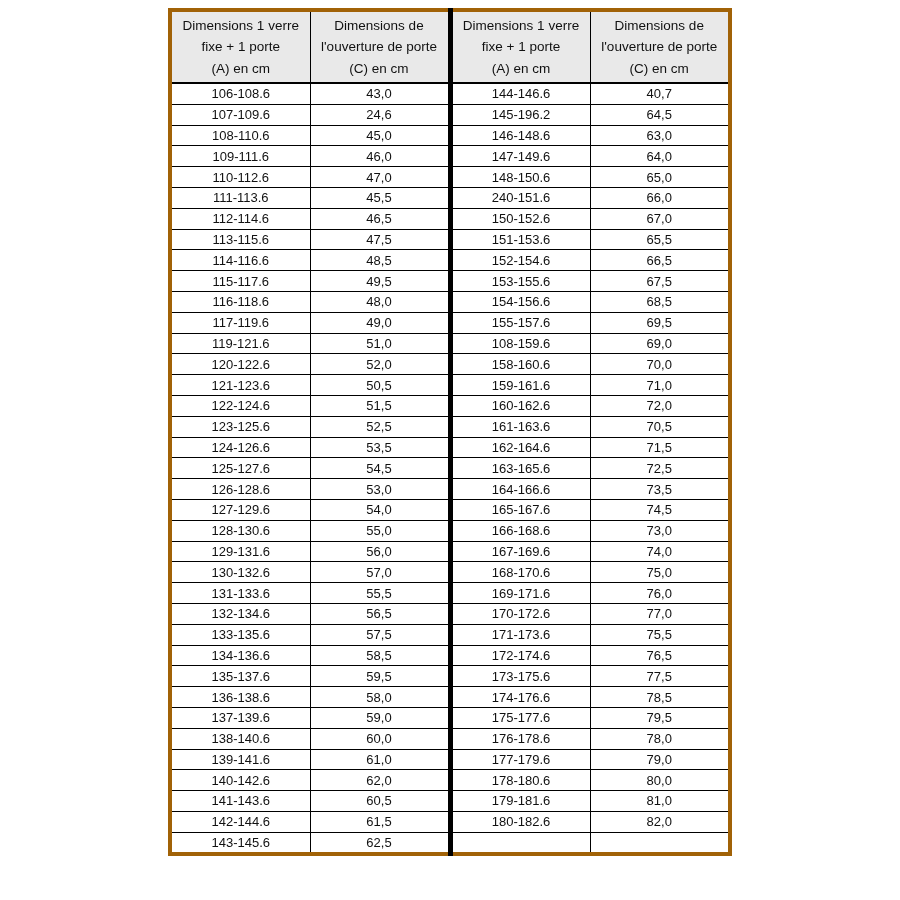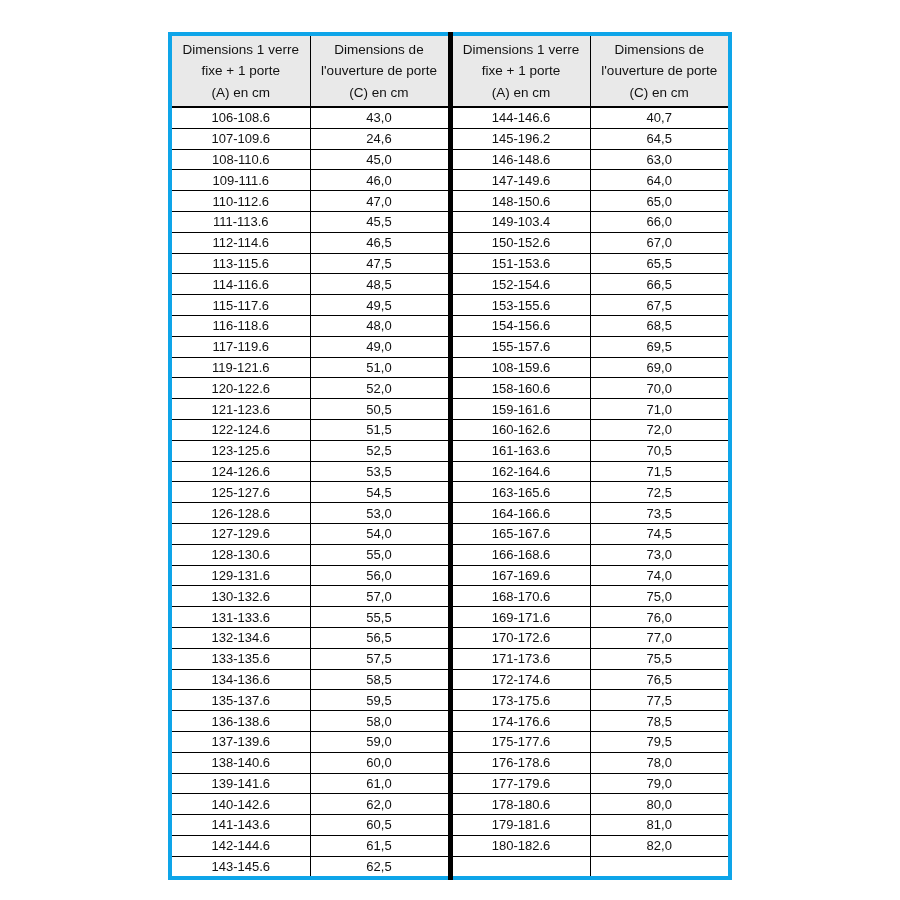--- a/index.html
+++ b/index.html
@@ -13,22 +13,22 @@
     position: relative;
     width: 900px;
     height: 900px;
     background: #ffffff;
     overflow: hidden;
   }
   table.dim-table {
     border-collapse: collapse;
     table-layout: fixed;
     width: 560px;
-    margin: 32px auto 0 auto;
-    border: 4px solid #0ea5e9;
+    margin: 8px auto 0 auto;
+    border: 4px solid #a16207;
   }
   table.dim-table col { width: 140px; }
   table.dim-table th {
     background: #e9e9e9;
     font-weight: normal;
     font-size: 13.5px;
     line-height: 1.6;
     text-align: center;
     vertical-align: middle;
     white-space: pre-line;
@@ -111,21 +111,21 @@
         </tr>
         <tr>
           <td>110-112.6</td>
           <td>47,0</td>
           <td class="pair-start">148-150.6</td>
           <td>65,0</td>
         </tr>
         <tr>
           <td>111-113.6</td>
           <td>45,5</td>
-          <td class="pair-start">149-103.4</td>
+          <td class="pair-start">240-151.6</td>
           <td>66,0</td>
         </tr>
         <tr>
           <td>112-114.6</td>
           <td>46,5</td>
           <td class="pair-start">150-152.6</td>
           <td>67,0</td>
         </tr>
         <tr>
           <td>113-115.6</td>

